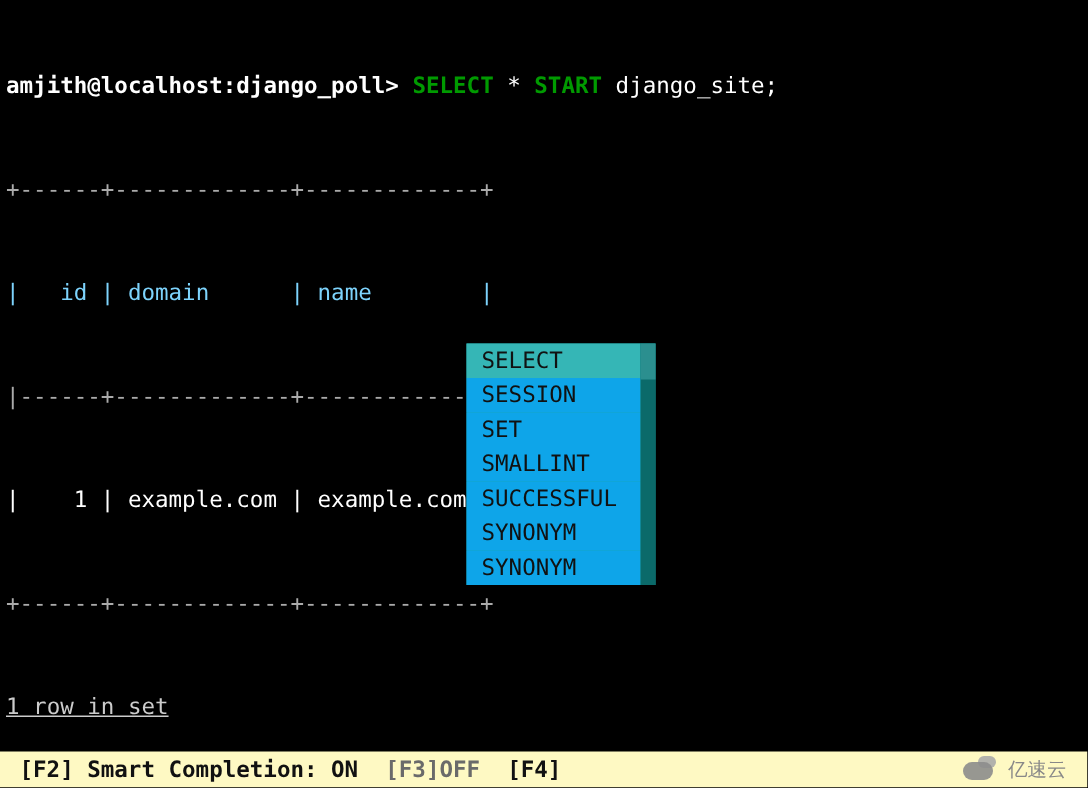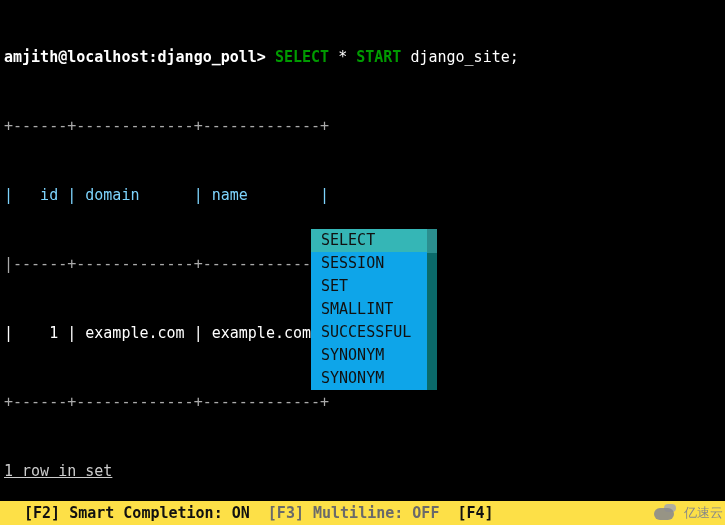--- a/index.html
+++ b/index.html
@@ -66,36 +66,36 @@
       height: 24px;
       background: #2b8f8f;
     }
 
     .statusbar {
       position: absolute;
       left: 0;
       bottom: 0;
       width: 725px;
       height: 24px;
-      background: #fde047;
+      background: #fef9c3;
       color: #111;
       display: flex;
       align-items: center;
-      padding-left: 24px;
+      padding-left: 13px;
       font-family: inherit;
       white-space: pre;
     }
     .statusbar .sb-on { color: #111; font-weight: bold;}
     .statusbar .sb-off { color: #6a6a6a; font-weight: bold;}
     .statusbar .sb-key-on { color: #111; font-weight: bold; }
     .statusbar .sb-key-off { color: #6a6a6a; font-weight: bold; }
 
     .watermark {
       position: absolute;
-      right: 2px;
+      right: 14px;
       bottom: 1px;
       display: flex;
       align-items: center;
       gap: 6px;
       color: #888;
       font-size: 13px;
       font-family: sans-serif;
       z-index: 2;
     }
     .watermark-icon {
@@ -143,21 +143,21 @@
       <div class="ac-item">SUCCESSFUL</div>
       <div class="ac-item">SYNONYM</div>
       <div class="ac-item">SYNONYM</div>
     </div>
   <div class="ac-scrollbar">
     <div class="ac-thumb"></div>
   </div>
 </div>
 
 <div class="statusbar">
-  <span class="sb-key-on">[F2]</span><span class="sb-on"> Smart Completion: </span><span class="sb-on">ON</span><span>  </span><span class="sb-key-off">[F3]</span><span class="sb-off"> Multiline: </span><span class="sb-off">OFF</span><span>  </span><span class="sb-key-on">[F4]</span>
+  <span class="sb-key-on">[F2]</span><span class="sb-on"> Smart Completion: </span><span class="sb-on">ON</span><span>  </span><span class="sb-key-off">[F3]</span><span class="sb-off">OFF</span><span>  </span><span class="sb-key-on">[F4]</span>
 </div>
 
 <div class="watermark">
   <div class="watermark-icon">
     <div class="cloud-small"></div>
     <div class="cloud-big"></div>
   </div>
   <span>亿速云</span>
 </div>
 

